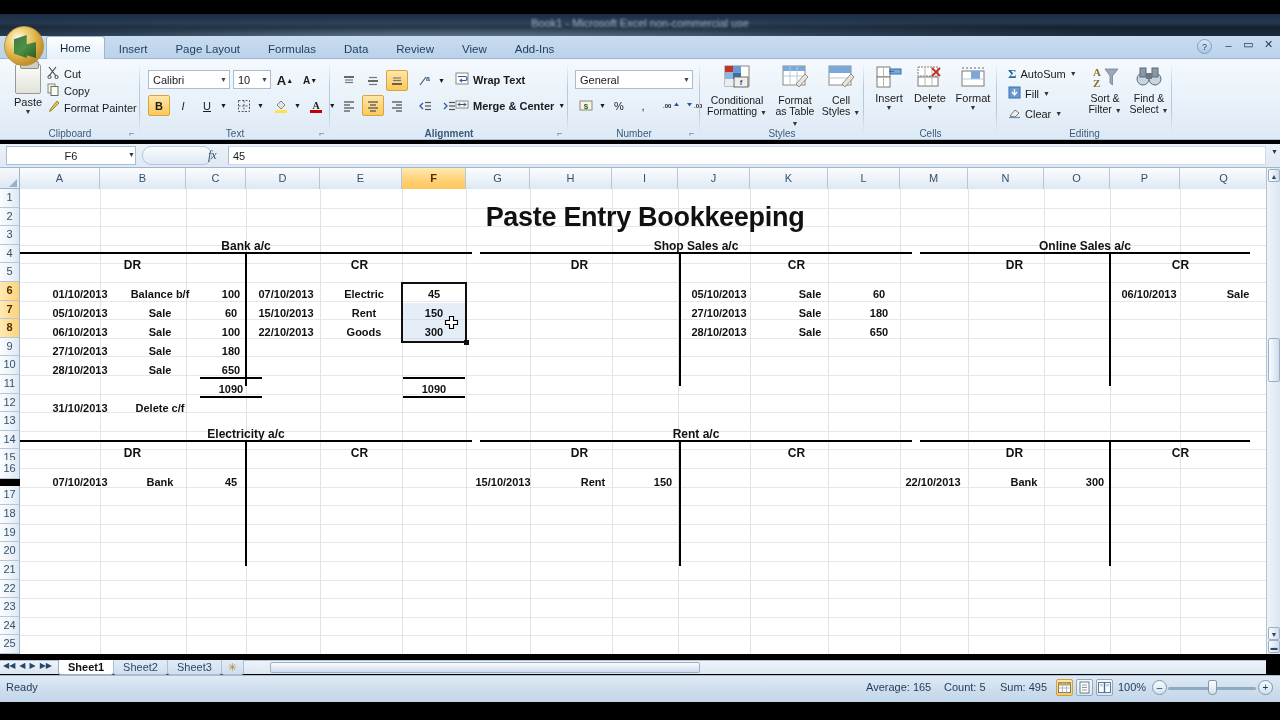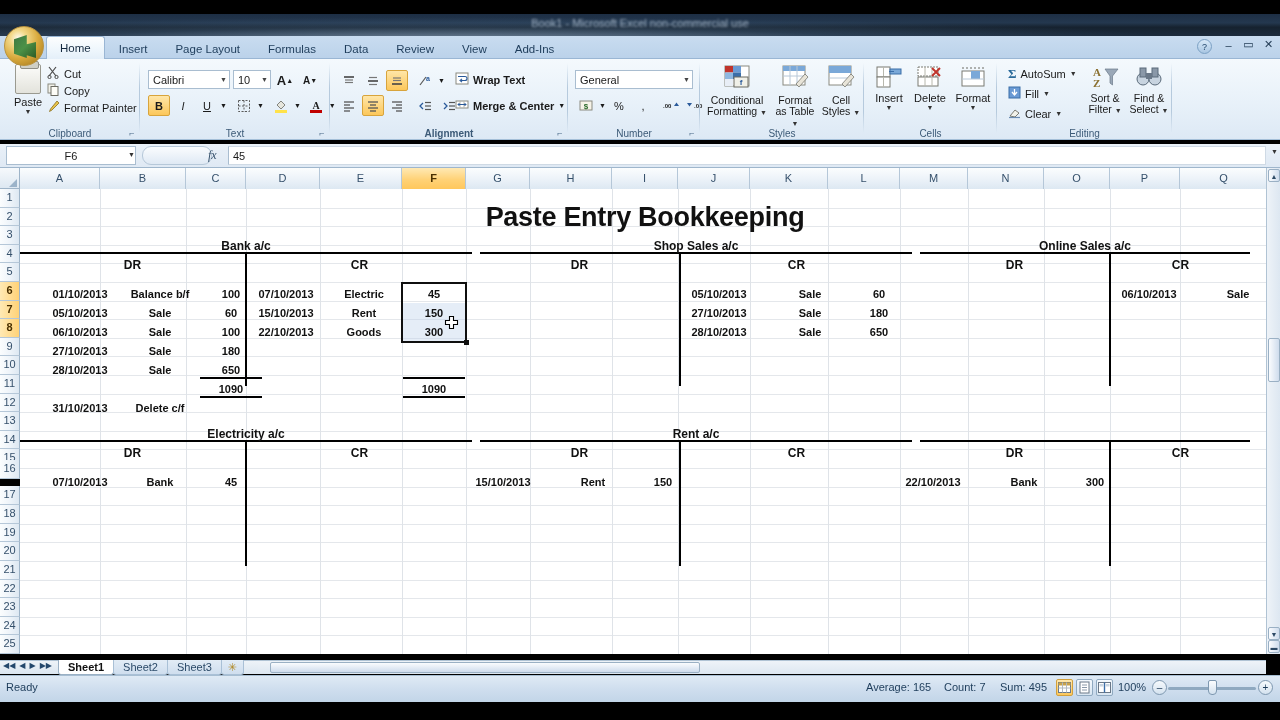--- a/index.html
+++ b/index.html
@@ -825,21 +825,21 @@
     <div class="stab" style="padding:0 6px;color:#b08a28;">✳</div>
   </div>
 
   <div class="hscroll">
     <div class="hthumb"></div>
   </div>
 
   <div class="statusbar">
     <div class="status-ready">Ready</div>
     <div class="stat" style="left:866px;">Average: 165</div>
-    <div class="stat" style="left:944px;">Count: 7</div>
+    <div class="stat" style="left:944px;">Count: 5</div>
     <div class="stat" style="left:1000px;">Sum: 495</div>
 
     <div class="viewbtn on" style="left:1056px;">
       <svg width="15" height="15" viewBox="0 0 15 15">
           <rect x="1.5" y="2.5" width="12" height="10" fill="#fff" stroke="#6a7888"></rect>
           <rect x="1.5" y="2.5" width="12" height="3" fill="#c8a24a"></rect>
           <line x1="5.5" y1="2.5" x2="5.5" y2="12.5" stroke="#b0b8c0"></line>
           <line x1="9.5" y1="2.5" x2="9.5" y2="12.5" stroke="#b0b8c0"></line>
           <line x1="1.5" y1="8" x2="13.5" y2="8" stroke="#b0b8c0"></line>
         </svg>

